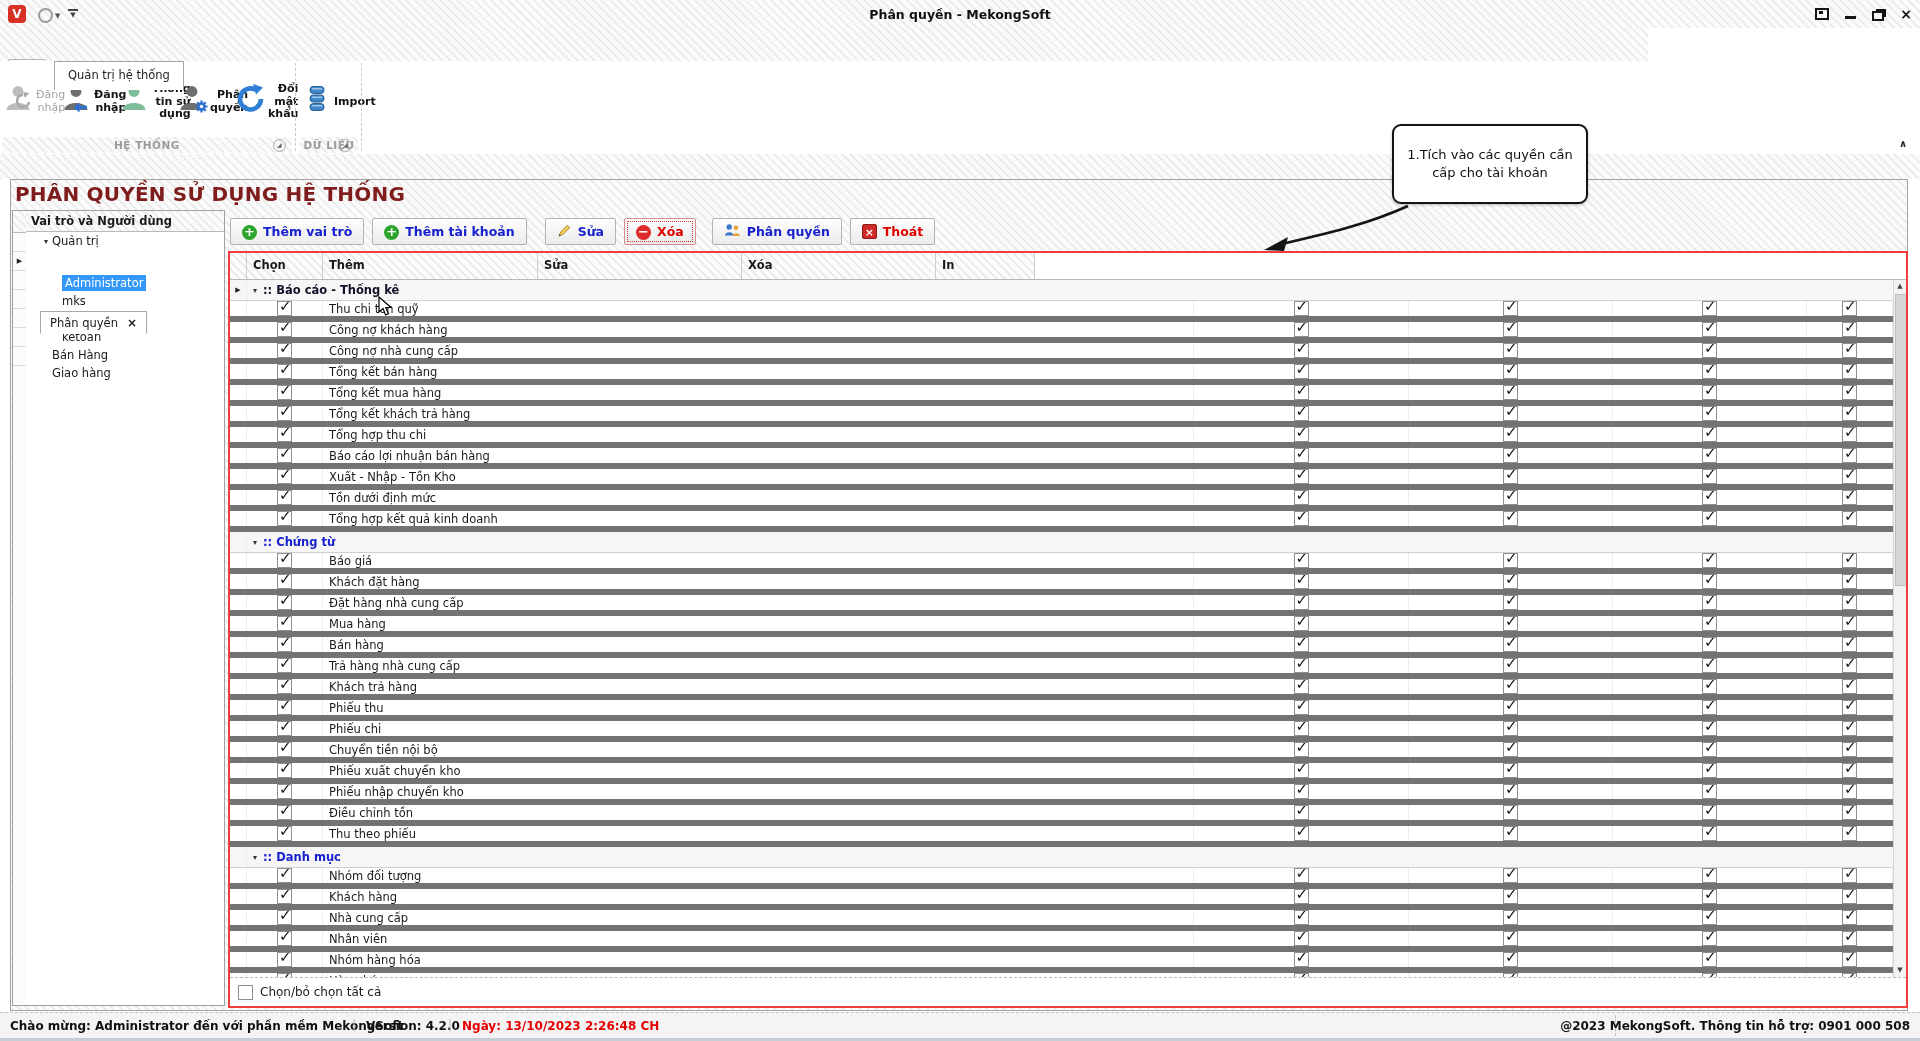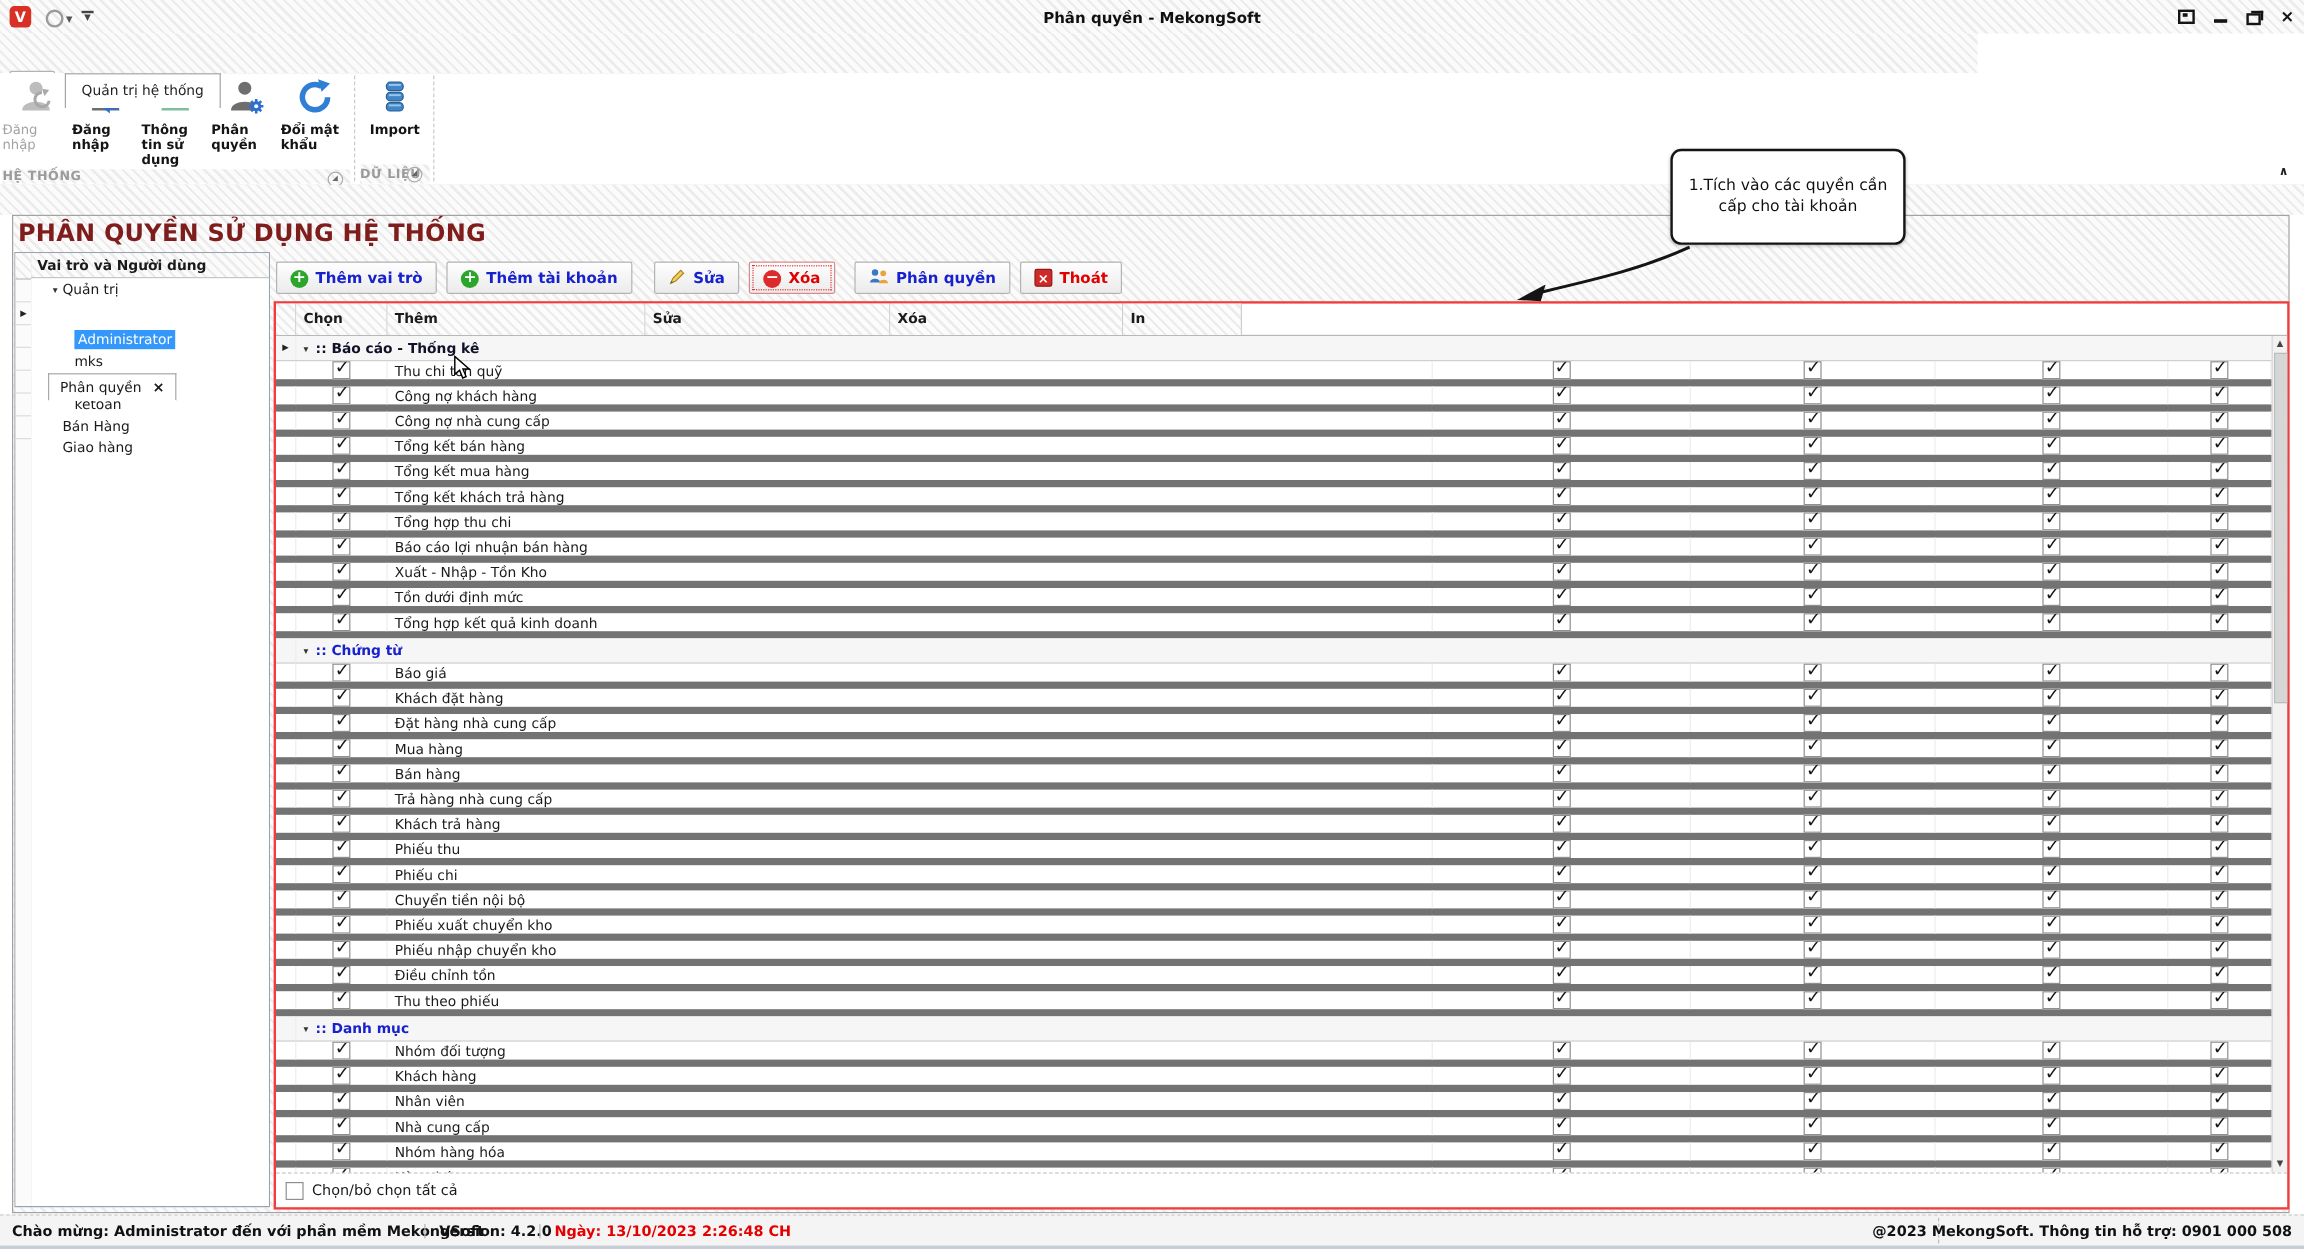--- a/index.html
+++ b/index.html
@@ -33,25 +33,25 @@
   .rtabs{left:54px;top:33px;display:flex}
   .rtab{height:26px;line-height:26px;padding:0 13px;background:#fff;border:1px solid #bdbdbd;border-bottom:none;
         font-size:11.5px;color:#1f1f1f;margin-right:2px;white-space:nowrap}
   .rtab.active{height:28px;border-color:#a5a5a5;position:relative;z-index:3}
 
   
   .ribbon{left:0;top:61px;width:1920px;height:93px;background:#fff;border-bottom:1px solid #cfcfcf}
   .rwrap{position:absolute;left:2px;top:0;display:flex;height:92px}
   .rgroup{display:flex;flex-direction:column}
   .rgroup-body{display:flex;flex:1;padding-top:3px}
-  .rbtn{width:58px;display:flex;flex-direction:column;align-items:center;text-align:left;
+  .rbtn{width:58px;display:flex;flex-direction:row;align-items:center;text-align:right;
         font-size:11px;font-weight:bold;color:#141414;line-height:1.15;padding-top:1px;cursor:default}
   .rbtn .lbl{margin-top:2px}
   .rbtn.disabled{color:#a3a3a3;font-weight:normal}
-  .rgroup-caption{height:16px;display:flex;align-items:center;justify-content:flex-start;position:relative;
+  .rgroup-caption{height:16px;display:flex;align-items:center;justify-content:center;position:relative;
         font-size:10.5px;font-weight:bold;color:#9b9b9b;letter-spacing:.5px}
   .rchev{position:absolute;right:6px;top:2px;width:11px;height:11px;border:1px solid #ababab;border-radius:50%;
          font-size:6px;line-height:10px;text-align:center;color:#666}
   .rsep{width:1px;border-left:1px dashed #c9c9c9;margin:2px 3px}
   .ribchev{left:1899px;top:138px;font-size:10px;font-weight:bold;color:#222}
 
   
   .doctabs{left:0;top:154px;width:1920px;height:25px}
   .dclose{left:10px;top:158px;width:25px;height:20px;background:#fff;border:1px solid #a8a8a8;
           text-align:center;line-height:19px;font-size:12px;font-weight:bold}
@@ -933,42 +933,42 @@
         <div class="g-cell center col-in">
           <div class="cb on"></div>
         </div>
       </div>
       <div class="g-row">
         <div class="g-cell col-ind"></div>
         <div class="g-cell center col-chon">
           <div class="cb on"></div>
         </div>
         <div class="g-cell col-ten">
+          <span>Nhà cung cấp</span>
+        </div>
+        <div class="g-cell center col-them">
+          <div class="cb on"></div>
+        </div>
+        <div class="g-cell center col-sua">
+          <div class="cb on"></div>
+        </div>
+        <div class="g-cell center col-xoa">
+          <div class="cb on"></div>
+        </div>
+        <div class="g-cell center col-in">
+          <div class="cb on"></div>
+        </div>
+      </div>
+      <div class="g-row">
+        <div class="g-cell col-ind"></div>
+        <div class="g-cell center col-chon">
+          <div class="cb on"></div>
+        </div>
+        <div class="g-cell col-ten">
           <span>Nhân viên</span>
-        </div>
-        <div class="g-cell center col-them">
-          <div class="cb on"></div>
-        </div>
-        <div class="g-cell center col-sua">
-          <div class="cb on"></div>
-        </div>
-        <div class="g-cell center col-xoa">
-          <div class="cb on"></div>
-        </div>
-        <div class="g-cell center col-in">
-          <div class="cb on"></div>
-        </div>
-      </div>
-      <div class="g-row">
-        <div class="g-cell col-ind"></div>
-        <div class="g-cell center col-chon">
-          <div class="cb on"></div>
-        </div>
-        <div class="g-cell col-ten">
-          <span>Nhà cung cấp</span>
         </div>
         <div class="g-cell center col-them">
           <div class="cb on"></div>
         </div>
         <div class="g-cell center col-sua">
           <div class="cb on"></div>
         </div>
         <div class="g-cell center col-xoa">
           <div class="cb on"></div>
         </div>

